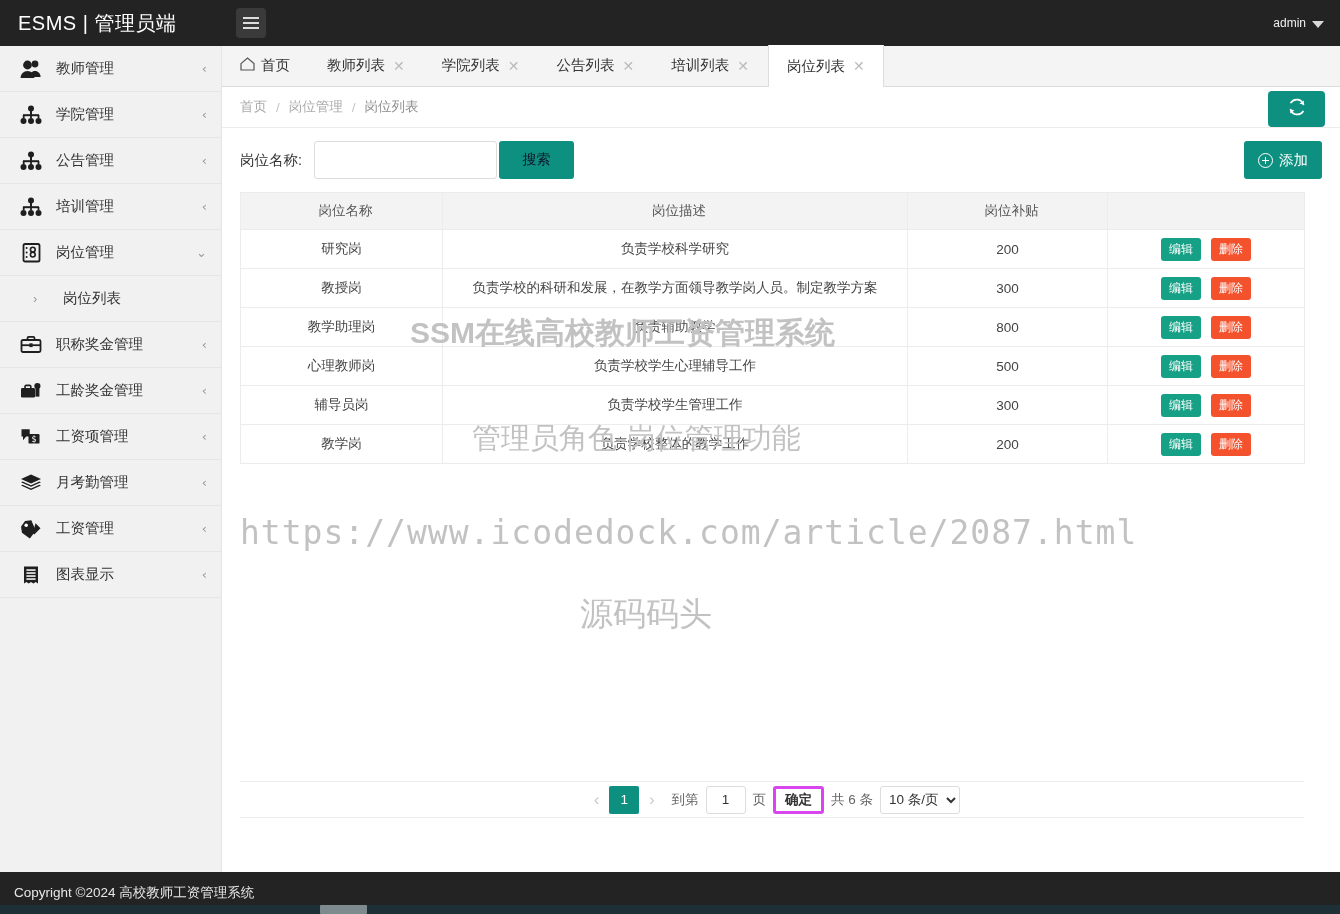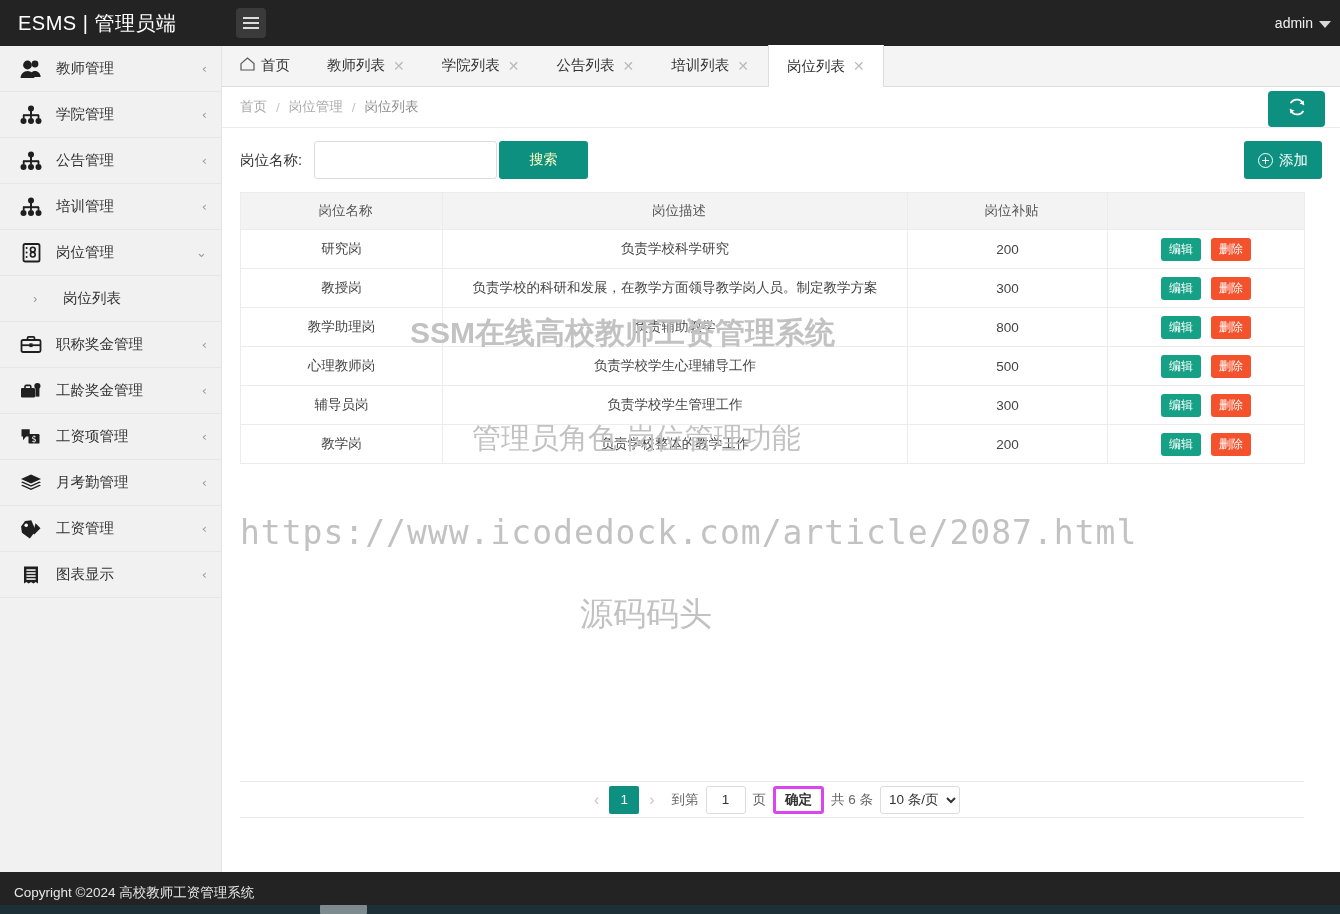--- a/index.html
+++ b/index.html
@@ -21,21 +21,21 @@
   }
   .hamburger {
     width: 30px; height: 30px; margin-left: 14px; background: #3a3a3a;
     border-radius: 4px; display: flex; flex-direction: column;
     align-items: center; justify-content: center; gap: 3px; cursor: pointer;
   }
   .hamburger i { display: block; width: 16px; height: 2px; background: #ddd; }
   .hamburger i:nth-child(1) { box-shadow: none; }
   .topbar-right {
     margin-left: auto; display: flex; align-items: center; gap: 6px;
-    padding-right: 9px; font-size: 14px; color: #f0f0f0; cursor: pointer;
+    padding-right: 16px; font-size: 12px; color: #f0f0f0; cursor: pointer;
   }
   .caret-down {
     width: 0; height: 0; border-left: 6px solid transparent;
     border-right: 6px solid transparent; border-top: 7px solid #d8d8d8;
     margin-top: 2px;
   }
 
   
   .sidebar {
     position: absolute; top: 46px; left: 0; width: 222px; height: 826px;
@@ -97,21 +97,21 @@
   .toolbar {
     height: 64px; display: flex; align-items: center; position: relative;
   }
   .toolbar .lbl { font-size: 14.5px; color: #333; margin-right: 12px; }
   .search-input {
     width: 183px; height: 38px; border: 1px solid #dcdcdc; border-radius: 3px;
     padding: 0 10px; font-size: 14px; font-family: "Liberation Sans", sans-serif;
     outline: none; color: #333;
   }
   .search-btn {
-    width: 89px; height: 38px; background: #0e9080; color: #fef9c3;
+    width: 75px; height: 38px; background: #0e9080; color: #0f172a;
     border: none; border-radius: 3px; font-size: 14px; cursor: pointer;
     font-family: "Liberation Sans", sans-serif; margin-left: 2px;
   }
   .add-btn {
     position: absolute; right: 0; top: 13px; height: 38px; padding: 12px 14px;
     background: #0e9080; color: #fff; border: none; border-radius: 3px;
     font-size: 14.5px; cursor: pointer; display: flex; align-items: center;
     gap: 6px; font-family: "Liberation Sans", sans-serif;
   }
   .plus-circle {

